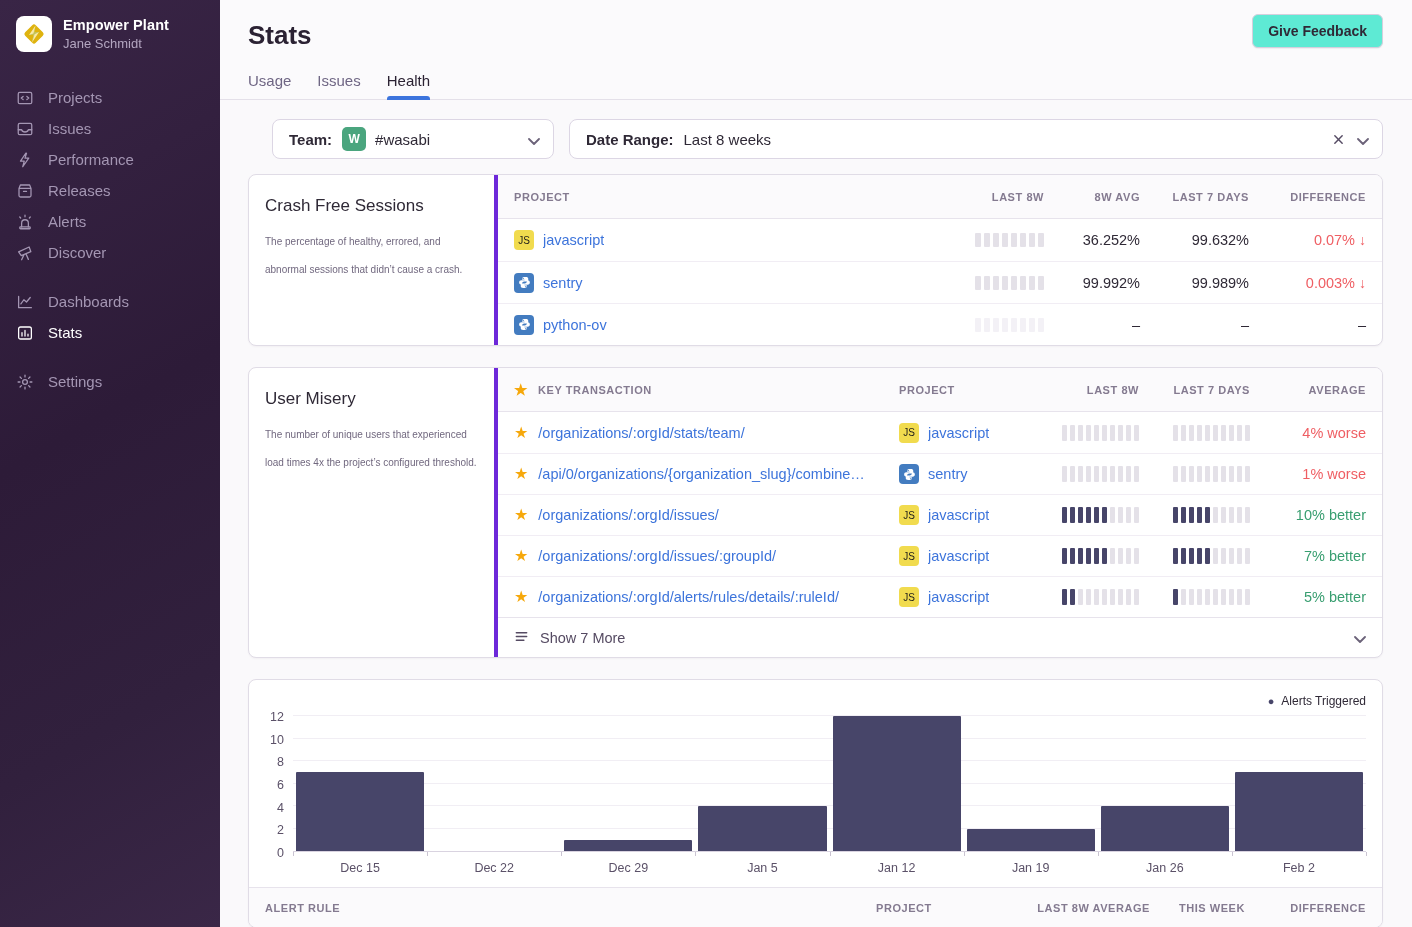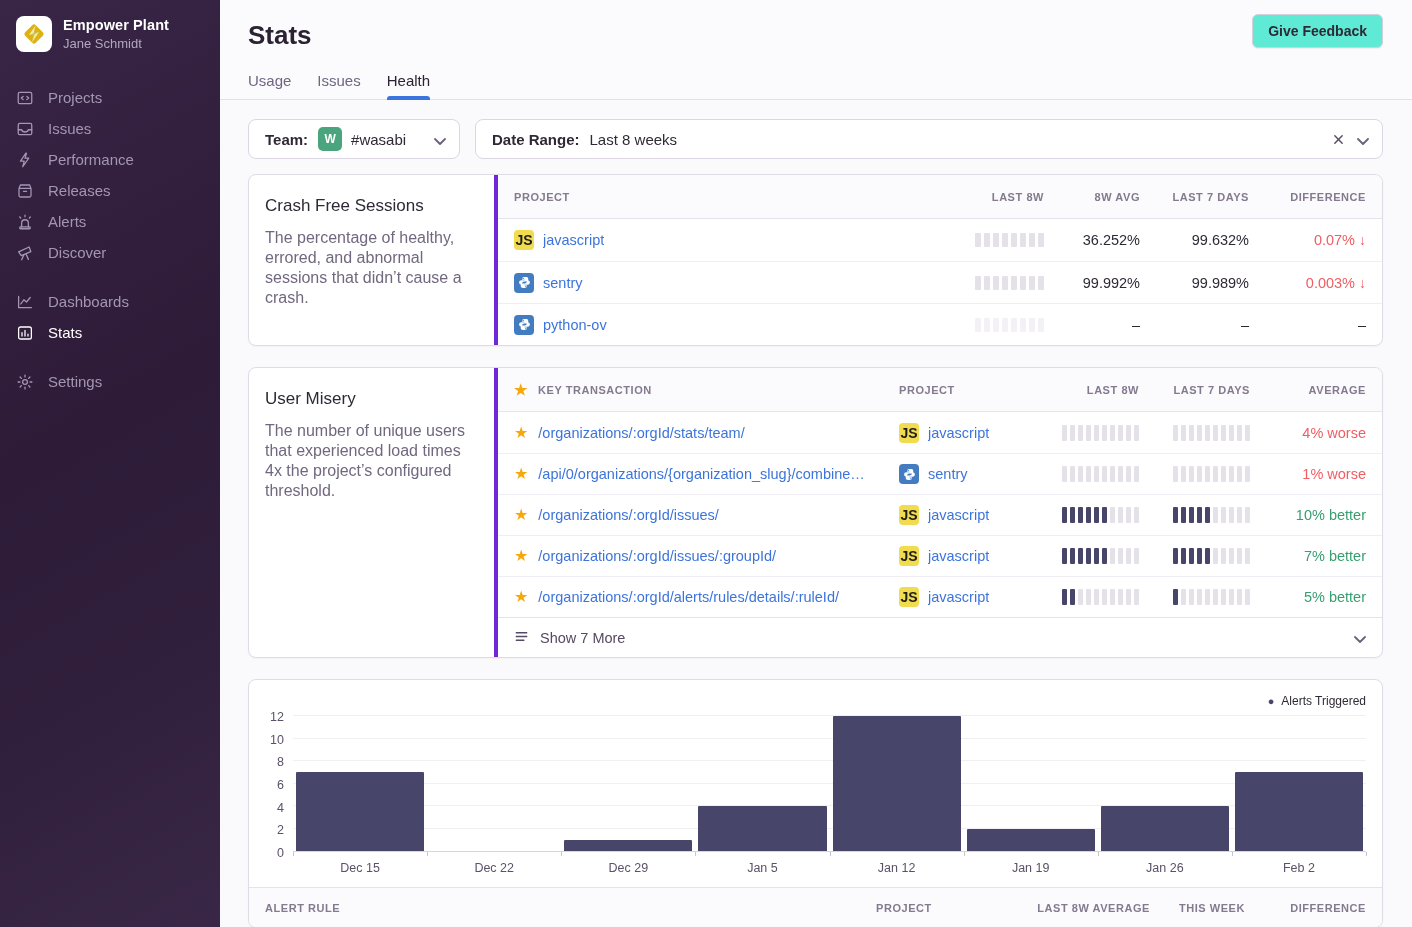--- a/index.html
+++ b/index.html
@@ -39,59 +39,59 @@
   .tab.active { color:#2b2233; }
   .tab.active::after { content:''; position:absolute; left:0; right:0; bottom:-1px;
     height:4px; background:#3c74dd; border-radius:3px 3px 0 0; }
 
   .content { flex:1; padding:19px 29px 0 28px; background:#faf9fb; overflow:hidden; }
 
   
   .filters { display:flex; gap:15px; margin-bottom:15px; }
   .select { height:40px; background:#fff; border:1px solid #dcd6e4; border-radius:8px;
     display:flex; align-items:center; padding:0 13px 0 16px; font-size:15px; cursor:pointer; }
-  .team-select { width:212px; }
+  .team-select { width:282px;margin-left:24px; }
   .date-select { flex:1; }
   .flabel { font-weight:700; color:#2f2936; }
   .team-chip { width:24px; height:24px; border-radius:5px; background:#4aa57e; color:#fff;
     font-size:12px; font-weight:700; display:flex; align-items:center; justify-content:center;
     margin:0 9px 0 10px; }
   .date-value { margin-left:10px; }
   .sel-right { margin-left:auto; display:flex; align-items:center; gap:13px; color:#564c64; }
   .chev svg { width:12px; height:7px; stroke:#6b6279; stroke-width:1.8; fill:none;
     stroke-linecap:round; stroke-linejoin:round; }
   .xicon svg { width:11px; height:11px; stroke:#564c64; stroke-width:1.6; stroke-linecap:round; }
 
   
   .panel { background:#fff; border:1px solid #e0dce6; border-radius:8px; display:flex;
     margin-bottom:21px; box-shadow:0 1px 2px rgba(45,29,57,.04); overflow:hidden; }
   .panel-left { width:249px; flex:0 0 249px; border-right:4px solid #6d28d9; padding:21px 16px; }
   .panel-title { font-size:17px; color:#2f2936; font-weight:400; }
-  .panel-desc { margin-top:12px; font-size:16px; line-height:20px; color:#71687f; }
+  .panel-desc { margin-top:12px; font-size:10px; line-height:28px; color:#71687f; }
   .panel-table { flex:1; min-width:0; }
 
   .thead { display:grid; align-items:center; background:#fbfafc; border-bottom:1px solid #e7e3ec;
     padding:0 16px; font-size:11px; font-weight:700; letter-spacing:.05em; color:#847a90; }
   .trow { display:grid; align-items:center; padding:0 16px; font-size:14.5px; }
   .trow + .trow { border-top:1px solid #f1edf4; }
   .r { text-align:right; justify-self:stretch; }
   .cell-spark { display:flex; justify-content:flex-end; }
 
   .crash-grid  { grid-template-columns:1fr 120px 96px 109px 117px; }
   .crash .thead { height:44px; }
   .crash .trow  { height:42px; }
   .misery-grid { grid-template-columns:1fr 160px 80px 111px 116px; }
   .misery .thead { height:44px; }
   .misery .trow  { height:41px; }
   .alerts-grid { grid-template-columns:1fr 124px 150px 95px 121px; }
 
   .proj { display:flex; align-items:center; gap:9px; min-width:0; }
   .badge { width:20px; height:20px; border-radius:4px; display:flex; align-items:center;
     justify-content:center; flex:0 0 20px; }
-  .badge.js { background:#f1db4e; color:#1f1d1a; font-size:14px; font-weight:700; }
+  .badge.js { background:#f1db4e; color:#1f1d1a; font-size:10px; font-weight:400; }
   .badge.py { background:#437cc0; }
   .badge.py svg { width:13px; height:13px; }
   .plink { color:#3d74db; text-decoration:none; white-space:nowrap; overflow:hidden;
     text-overflow:ellipsis; cursor:pointer; }
   .num { color:#2f2936; }
   .diff { color:#ef5e63; }
   .diff .arrow { margin-left:4px; font-size:14px; }
   .worse { color:#ef5e63; }
   .better { color:#389e70; }
 

